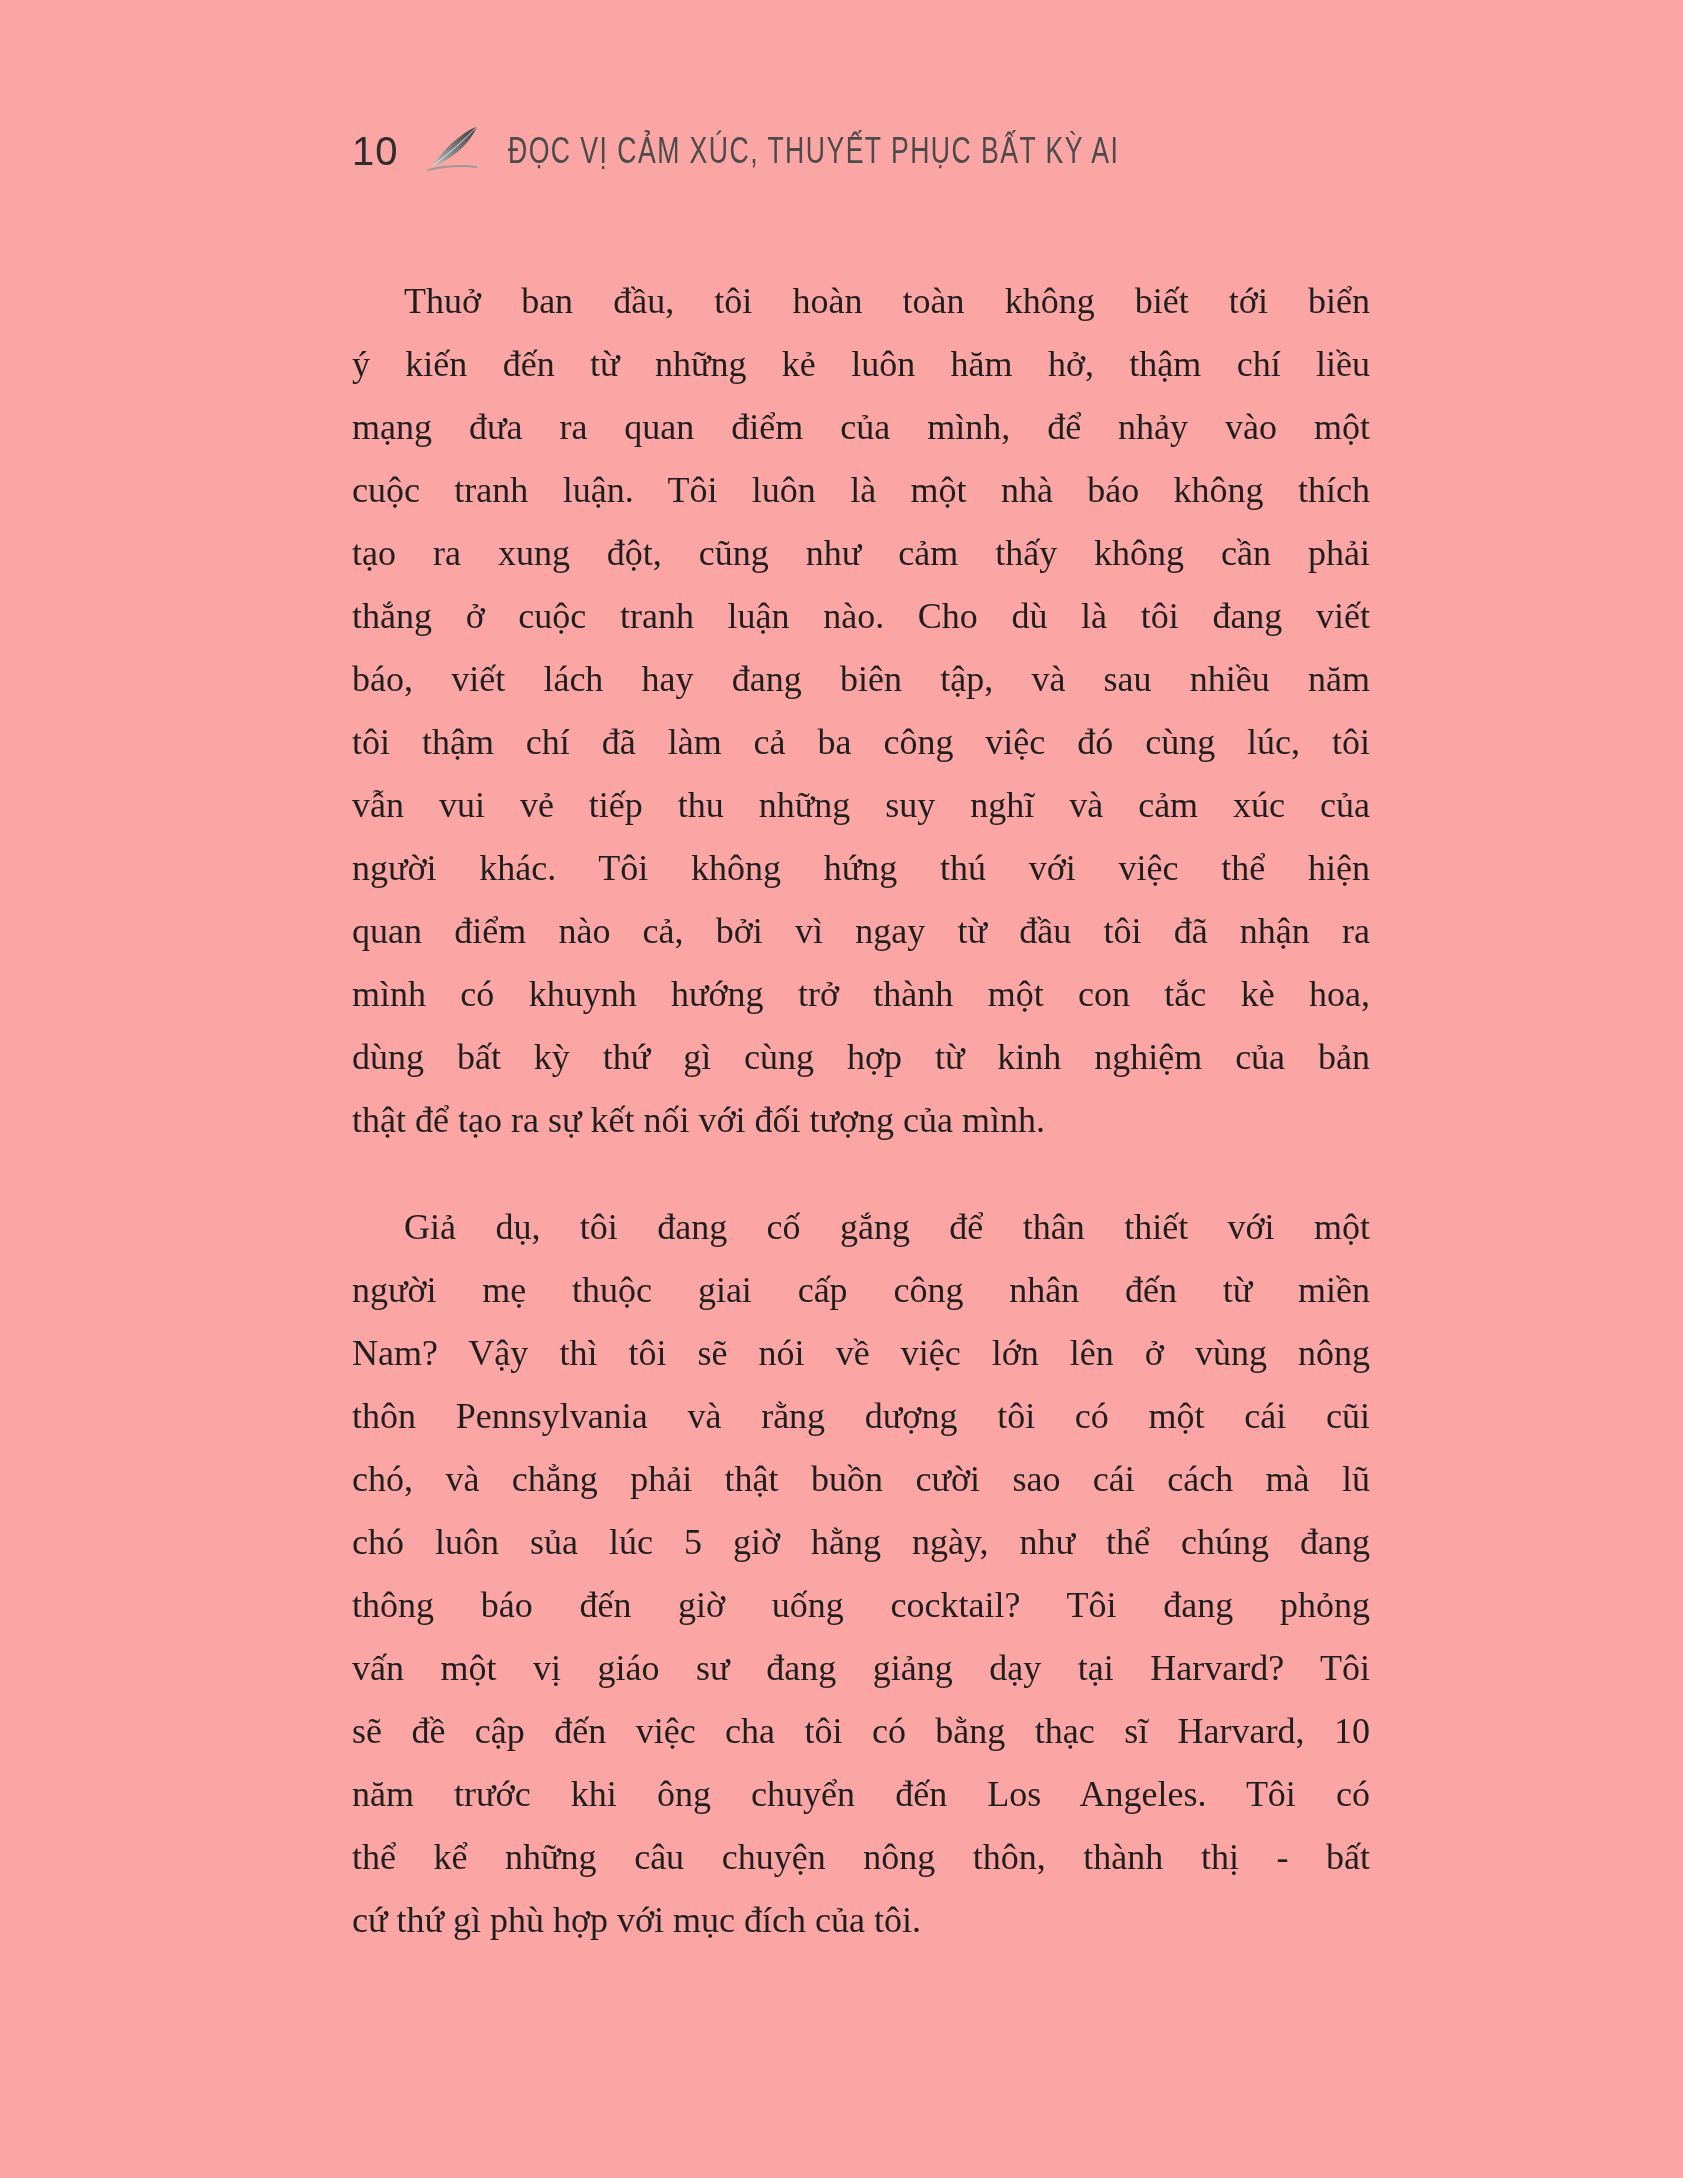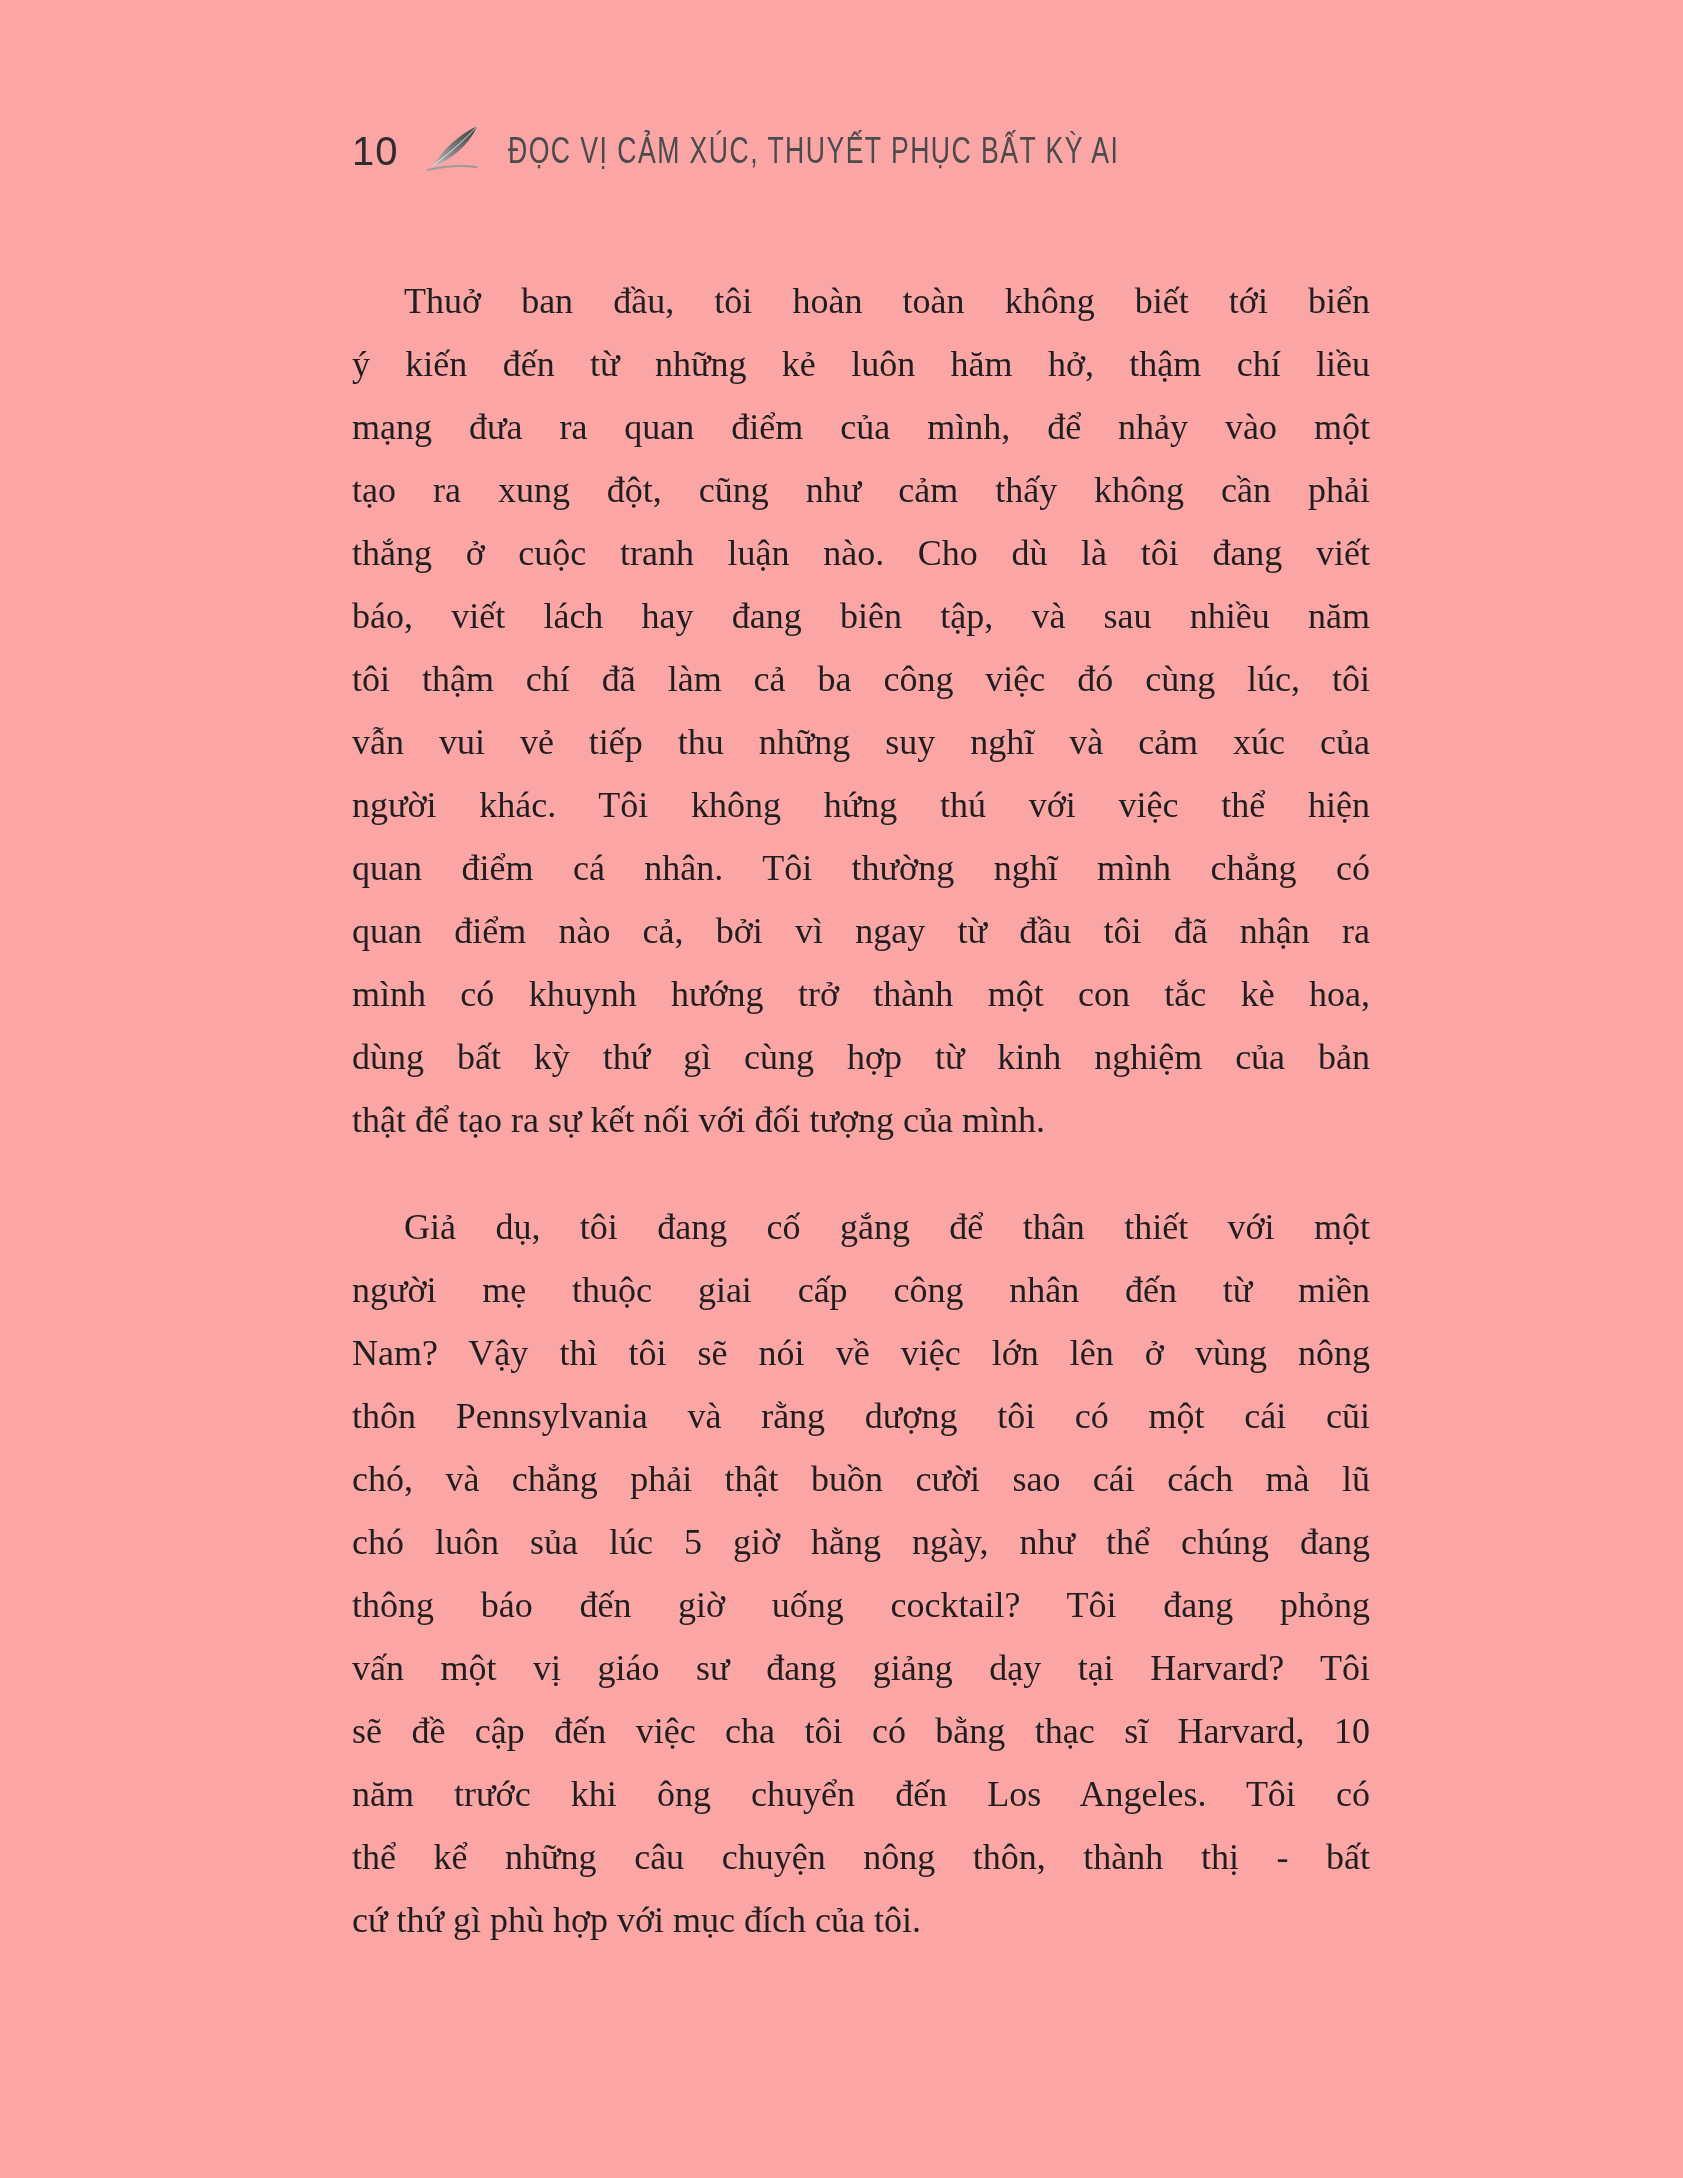--- a/index.html
+++ b/index.html
@@ -92,27 +92,27 @@
     </span>
 
     <span class="header-title">ĐỌC VỊ CẢM XÚC, THUYẾT PHỤC BẤT KỲ AI</span>
   </header>
 
   <main class="body-text">
     <div class="para">
         <div class="line first">Thuở ban đầu, tôi hoàn toàn không biết tới biển</div>
         <div class="line">ý kiến đến từ những kẻ luôn hăm hở, thậm chí liều</div>
         <div class="line">mạng đưa ra quan điểm của mình, để nhảy vào một</div>
+        <div class="line">cuộc tranh luận. Tôi luôn là một nhà báo không thích</div>
         <div class="line">tạo ra xung đột, cũng như cảm thấy không cần phải</div>
         <div class="line">thắng ở cuộc tranh luận nào. Cho dù là tôi đang viết</div>
         <div class="line">báo, viết lách hay đang biên tập, và sau nhiều năm</div>
         <div class="line">tôi thậm chí đã làm cả ba công việc đó cùng lúc, tôi</div>
         <div class="line">vẫn vui vẻ tiếp thu những suy nghĩ và cảm xúc của</div>
         <div class="line">người khác. Tôi không hứng thú với việc thể hiện</div>
-        <div class="line">quan điểm cá nhân. Tôi thường nghĩ mình chẳng có</div>
         <div class="line">quan điểm nào cả, bởi vì ngay từ đầu tôi đã nhận ra</div>
         <div class="line">mình có khuynh hướng trở thành một con tắc kè hoa,</div>
         <div class="line">dùng bất kỳ thứ gì cùng hợp từ kinh nghiệm của bản</div>
         <div class="line last">thật để tạo ra sự kết nối với đối tượng của mình.</div>
       </div>
     <div class="para">
         <div class="line first">Giả dụ, tôi đang cố gắng để thân thiết với một</div>
         <div class="line">người mẹ thuộc giai cấp công nhân đến từ miền</div>
         <div class="line">Nam? Vậy thì tôi sẽ nói về việc lớn lên ở vùng nông</div>
         <div class="line">thôn Pennsylvania và rằng dượng tôi có một cái cũi</div>

